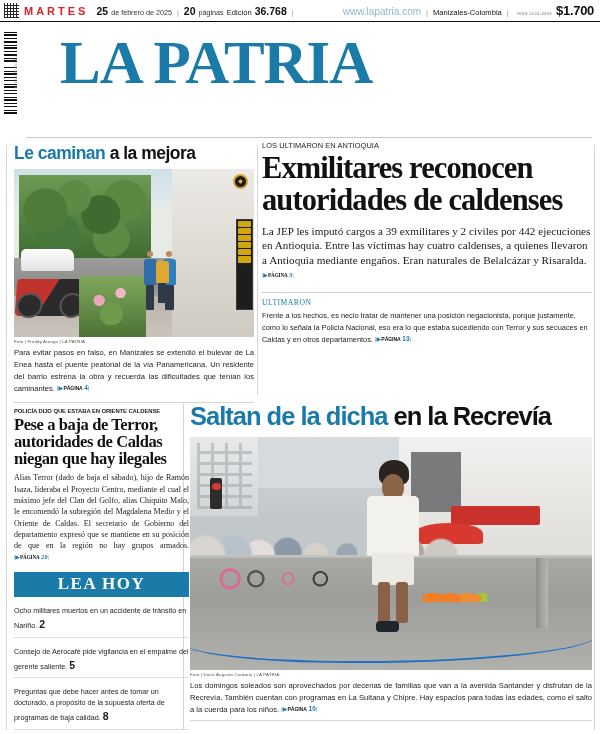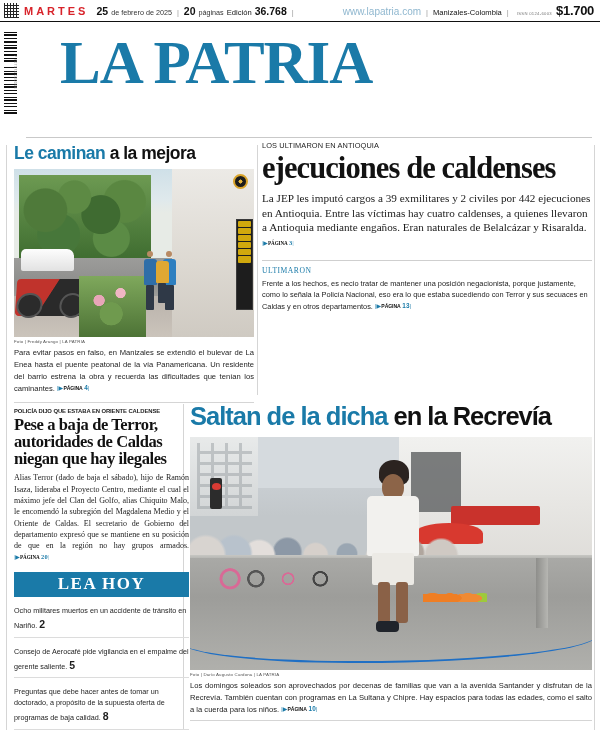--- a/index.html
+++ b/index.html
@@ -486,21 +486,22 @@
       <div class="leahoy-item">
         <span>18 motos para la seguridad caldense entregan a la Policía.</span>
         
       </div>
     </div>
   </div>
 
   <div class="colR">
     <div class="kicker-top">LOS ULTIMARON EN ANTIOQUIA</div>
     <div class="hl-main">
-      <div>ejecuciones de caldenses</div>
+      <div>Exmilitares reconocen</div>
+      <div>autoridades de caldenses</div>
     </div>
     <div class="lead-main">
       <span>La JEP les imputó cargos a 39 exmilitares y 2 civiles por 442 ejecuciones en Antioquia. Entre las víctimas hay cuatro caldenses, a quienes llevaron a Antioquia mediante engaños. Eran naturales de Belalcázar y Risaralda.</span>
       <span class="pagref"><span class="pipe">|</span><span class="tri">▶</span><span class="lbl">PÁGINA</span> <span class="n">3</span><span class="pipe">|</span></span>
     </div>
 
     <div class="ed-rule"></div>
     <div>
       <div class="ed-label">ULTIMARON</div>
       <div class="ed-body">

